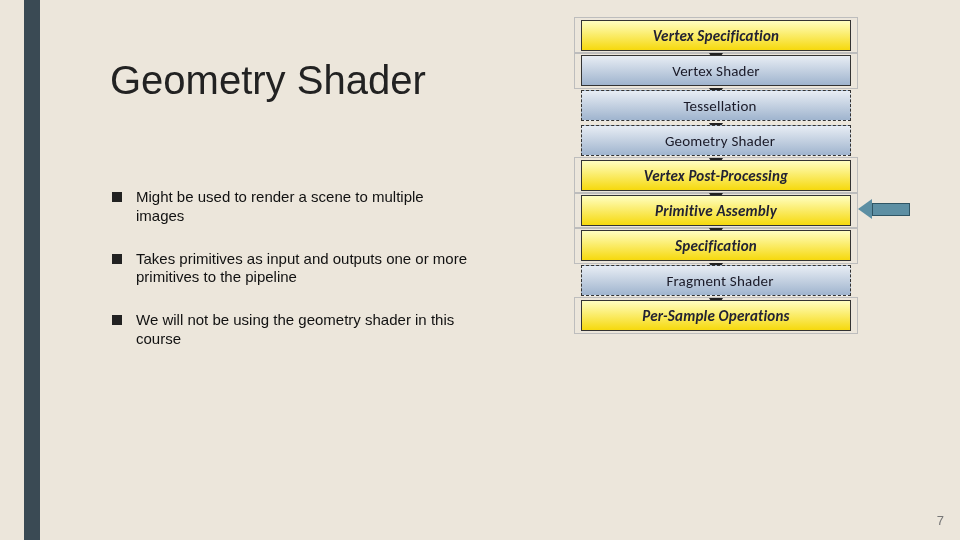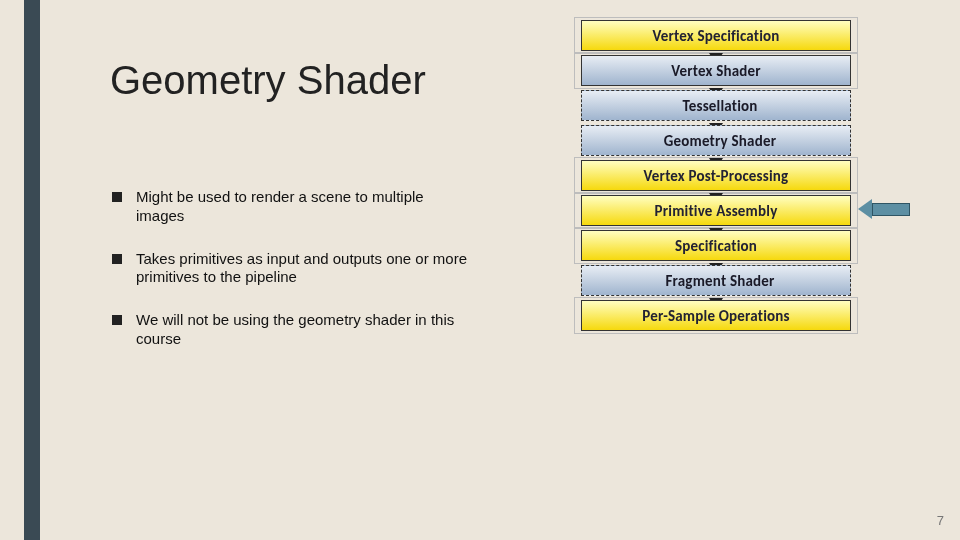--- a/index.html
+++ b/index.html
@@ -65,22 +65,22 @@
     position: relative;
     background: #fff;
   }
   .stage .outer {
     position: absolute;
     inset: -4px -8px;
     border: 1px solid #bdbdbd;
     z-index: -1;
     background: transparent;
   }
-  .yel { background: linear-gradient(#fffec0,#f6d90d); color:#223; font-weight:600; }
-  .blu { background: linear-gradient(#e8edf4,#9fb4ce); color:#1a1a28; font-weight:700; }
+  .yel { background: linear-gradient(#fffec0,#f6d90d); color:#223; font-weight:600;font-style:italic; }
+  .blu { background: linear-gradient(#e8edf4,#9fb4ce); color:#1a1a28; font-weight:400; }
   .dashed { border-style: dashed; padding-left: 8px; }
   .arrow {
     width: 0; height: 0;
     position: relative;
     display: flex;
     flex-direction: column;
     align-items: center;
     margin: 2px 0 2px 0;
   }
   .arrow .shaft {

